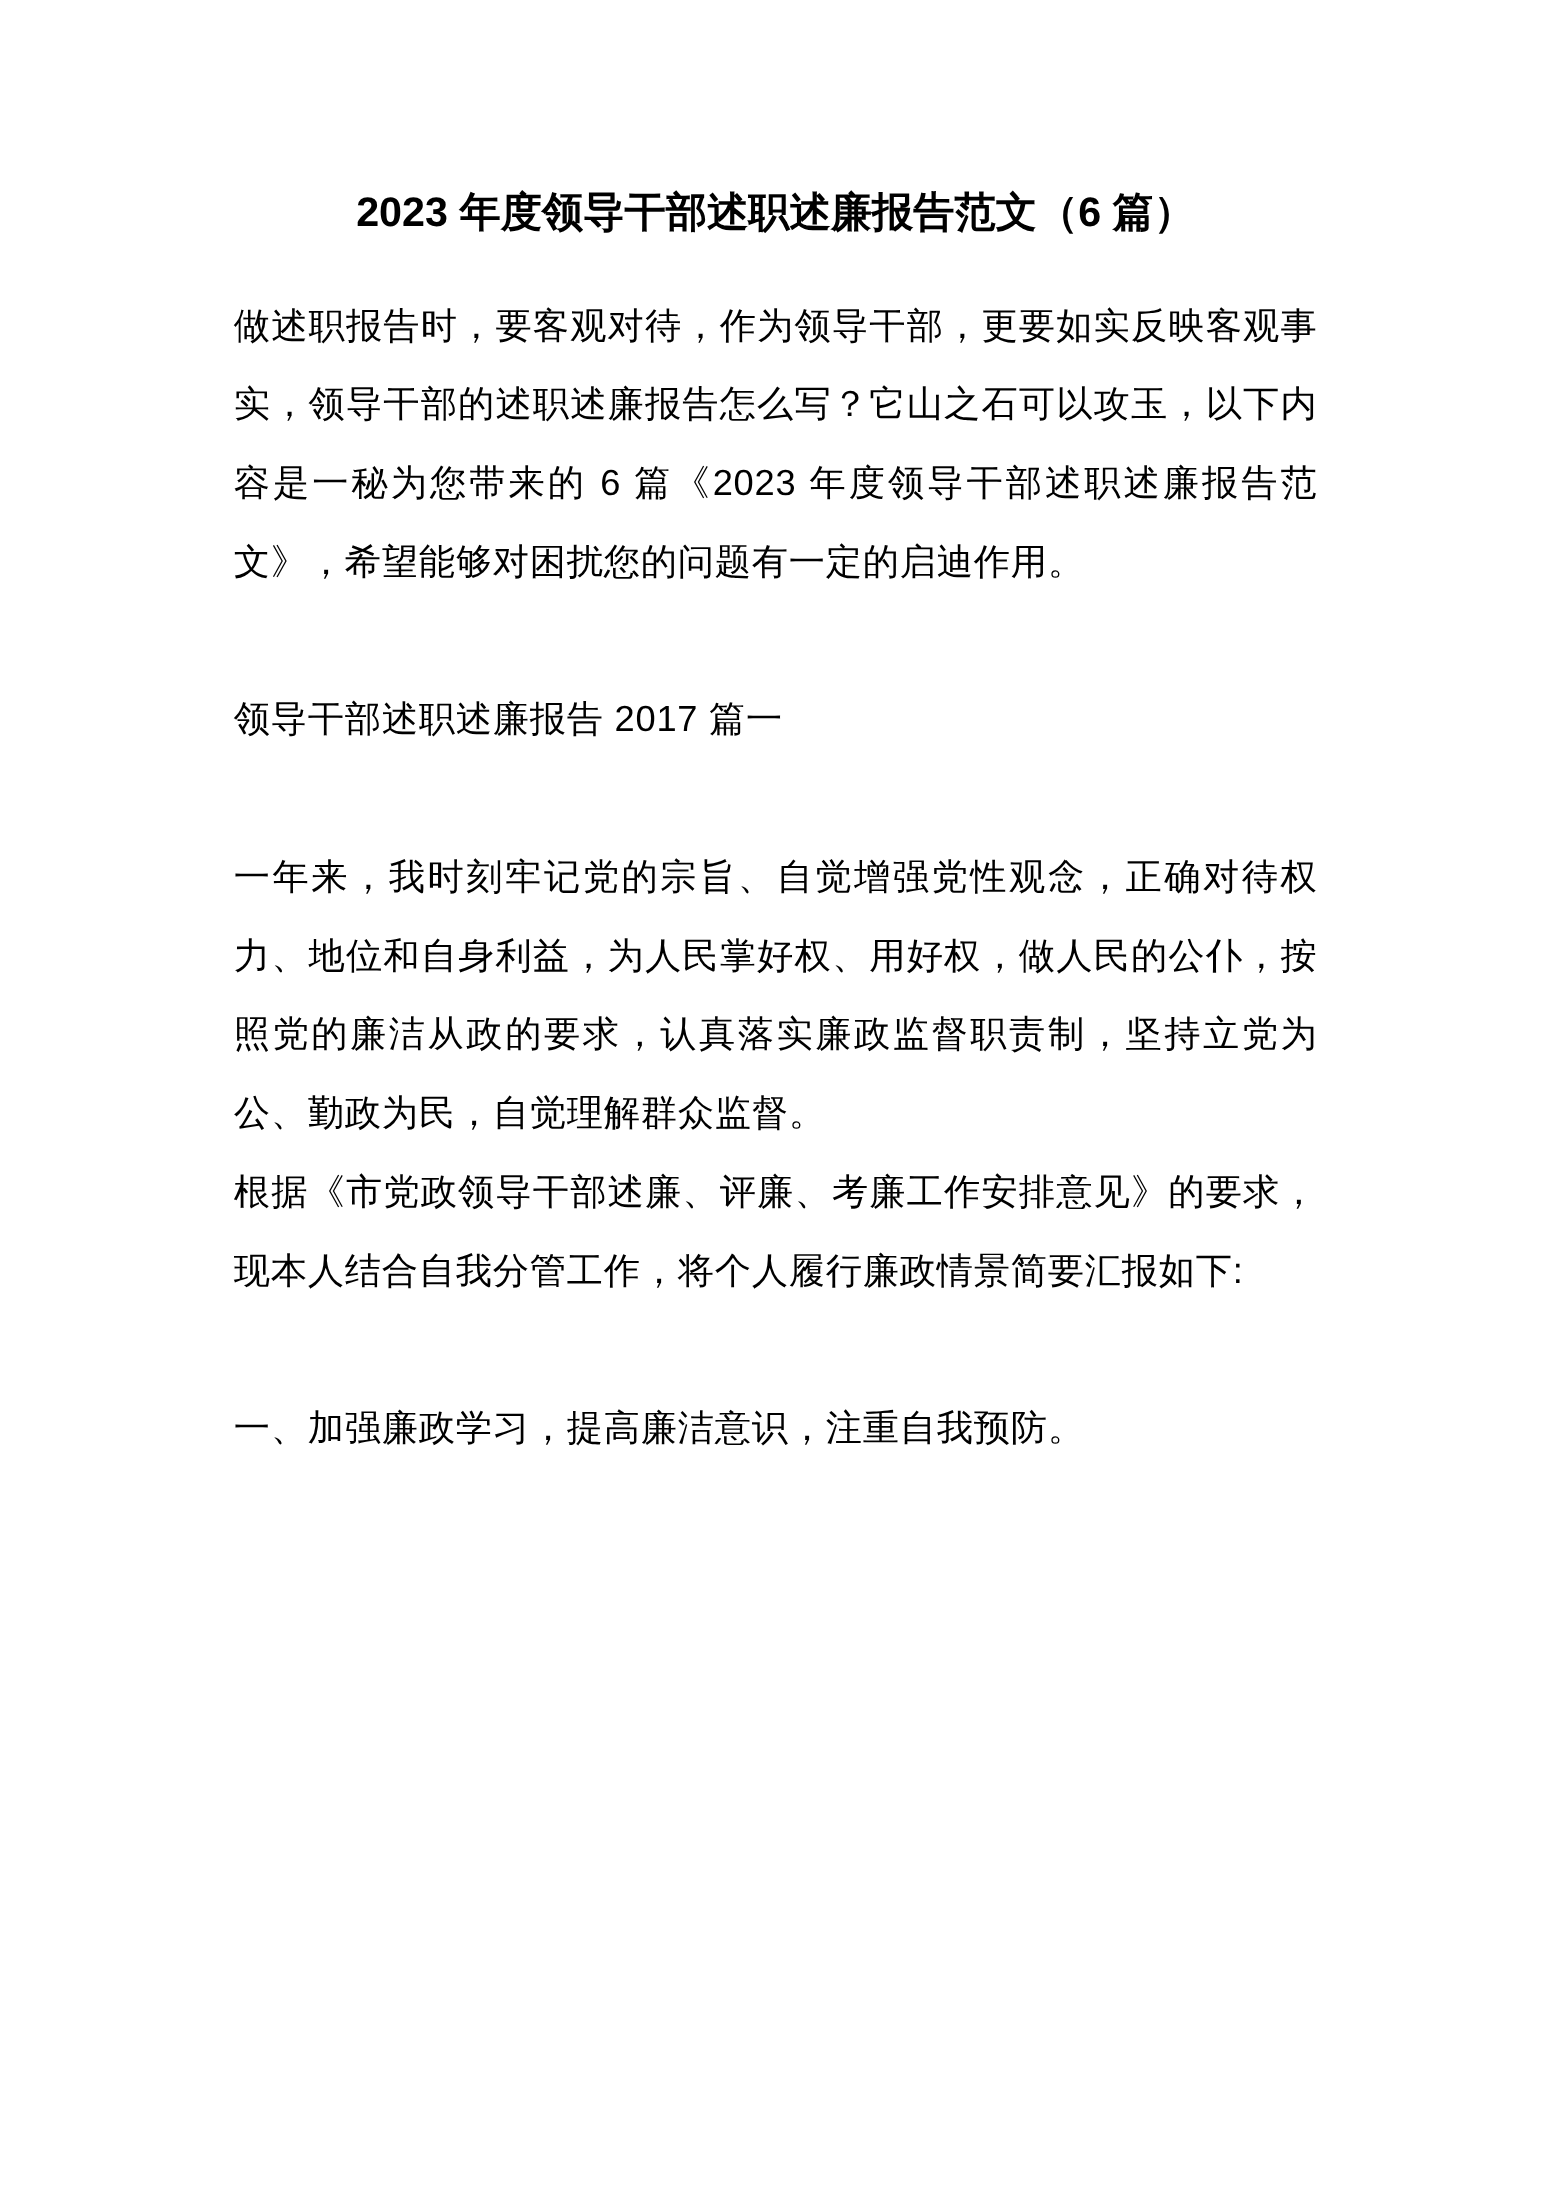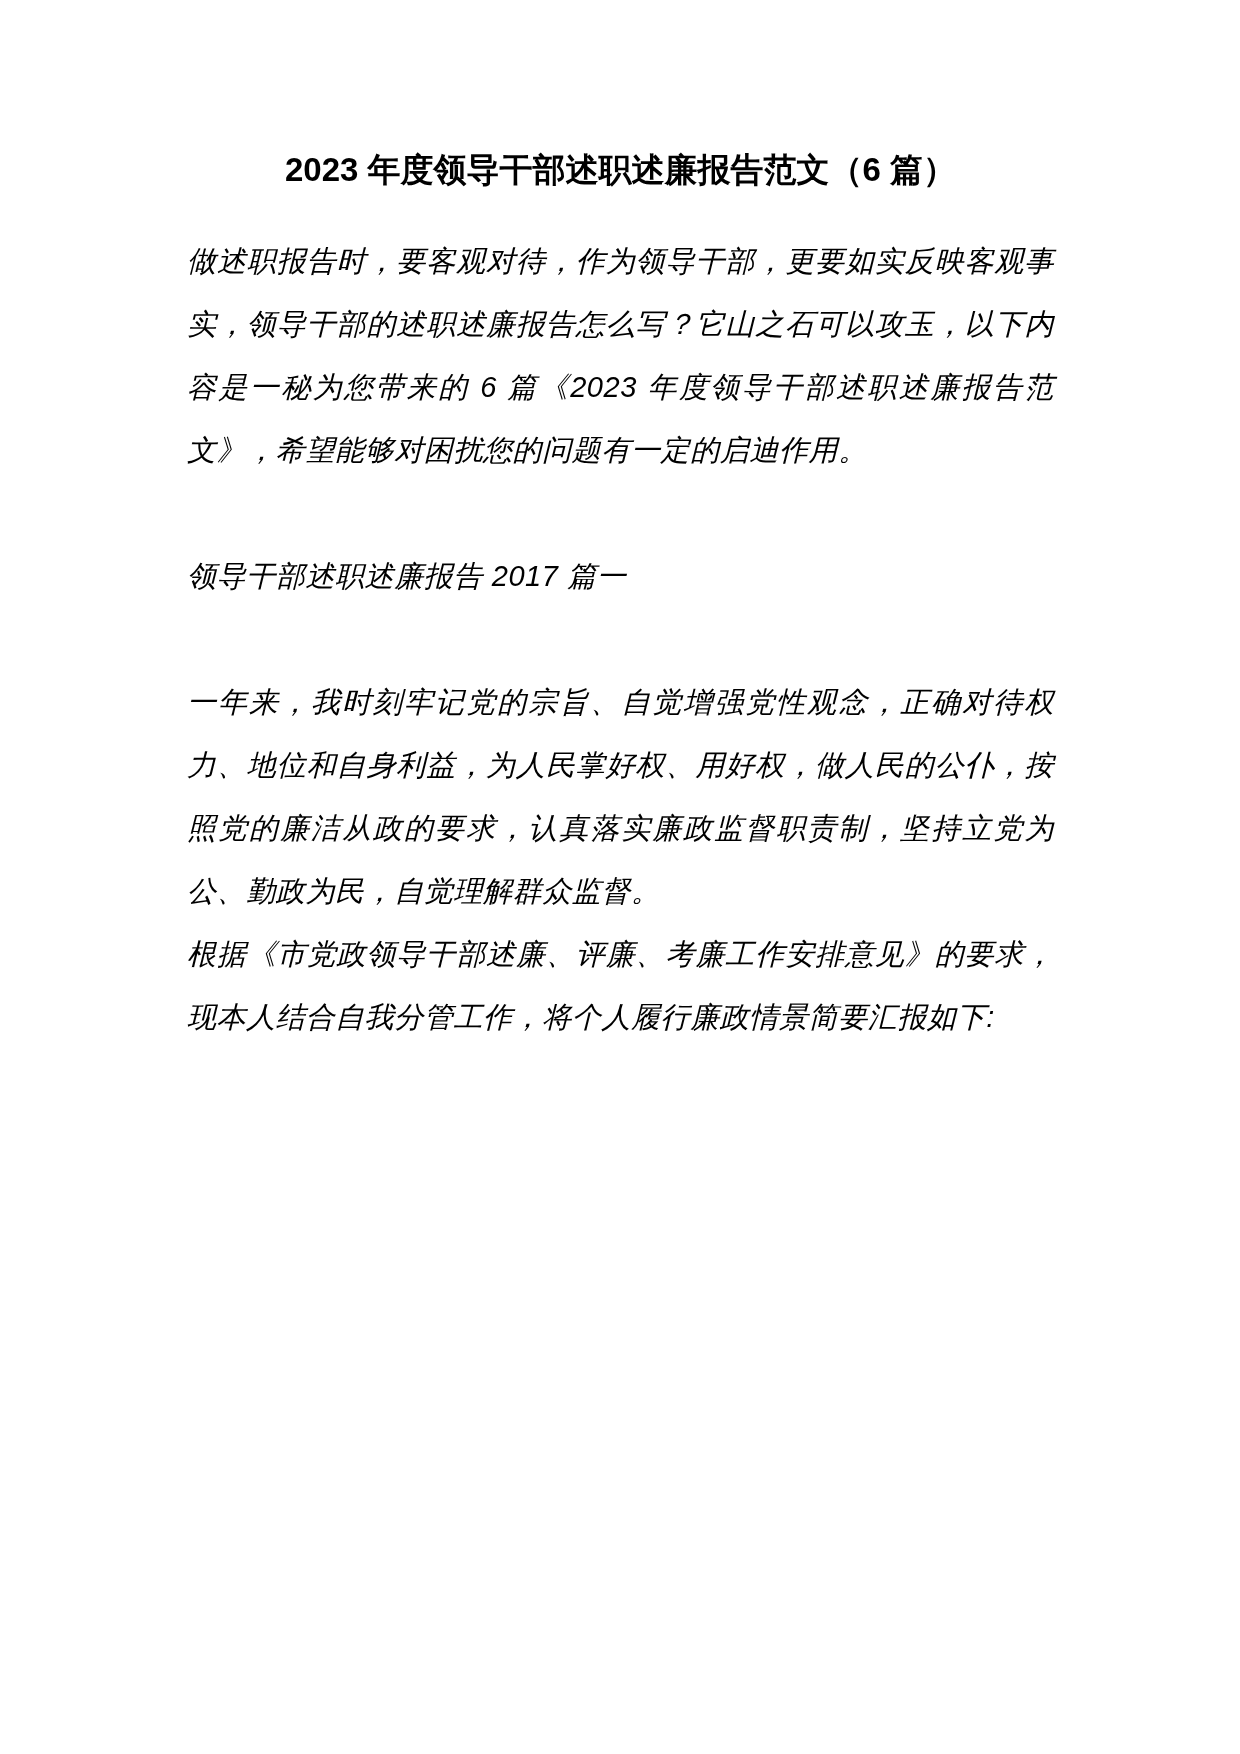--- a/index.html
+++ b/index.html
@@ -34,32 +34,32 @@
   }
   .para {
     margin: 0;
     font-size: 29px;
     line-height: 63px;
     letter-spacing: 0.6px;
     text-align: justify;
     text-justify: inter-character;
     color: #000000;
     word-break: break-all;
-    font-style: italic;
   }
   .para.gap {
     margin-top: 63px;
   }
 </style>
 </head>
 <body>
 
 <div class="page">
   <div class="content">
     <h1 class="doc-title">2023 年度领导干部述职述廉报告范文（6 篇）</h1>
     <div>
         <p class="para">做述职报告时，要客观对待，作为领导干部，更要如实反映客观事实，领导干部的述职述廉报告怎么写？它山之石可以攻玉，以下内容是一秘为您带来的 6 篇《2023 年度领导干部述职述廉报告范文》，希望能够对困扰您的问题有一定的启迪作用。</p>
         <p class="para gap">领导干部述职述廉报告 2017 篇一</p>
         <p class="para gap">一年来，我时刻牢记党的宗旨、自觉增强党性观念，正确对待权力、地位和自身利益，为人民掌好权、用好权，做人民的公仆，按照党的廉洁从政的要求，认真落实廉政监督职责制，坚持立党为公、勤政为民，自觉理解群众监督。</p>
         <p class="para">根据《市党政领导干部述廉、评廉、考廉工作安排意见》的要求，现本人结合自我分管工作，将个人履行廉政情景简要汇报如下:</p>
+        <p class="para gap">一、加强廉政学习，提高廉洁意识，注重自我预防。</p>
       </div>
   </div>
 </div>
 
 </body></html>

